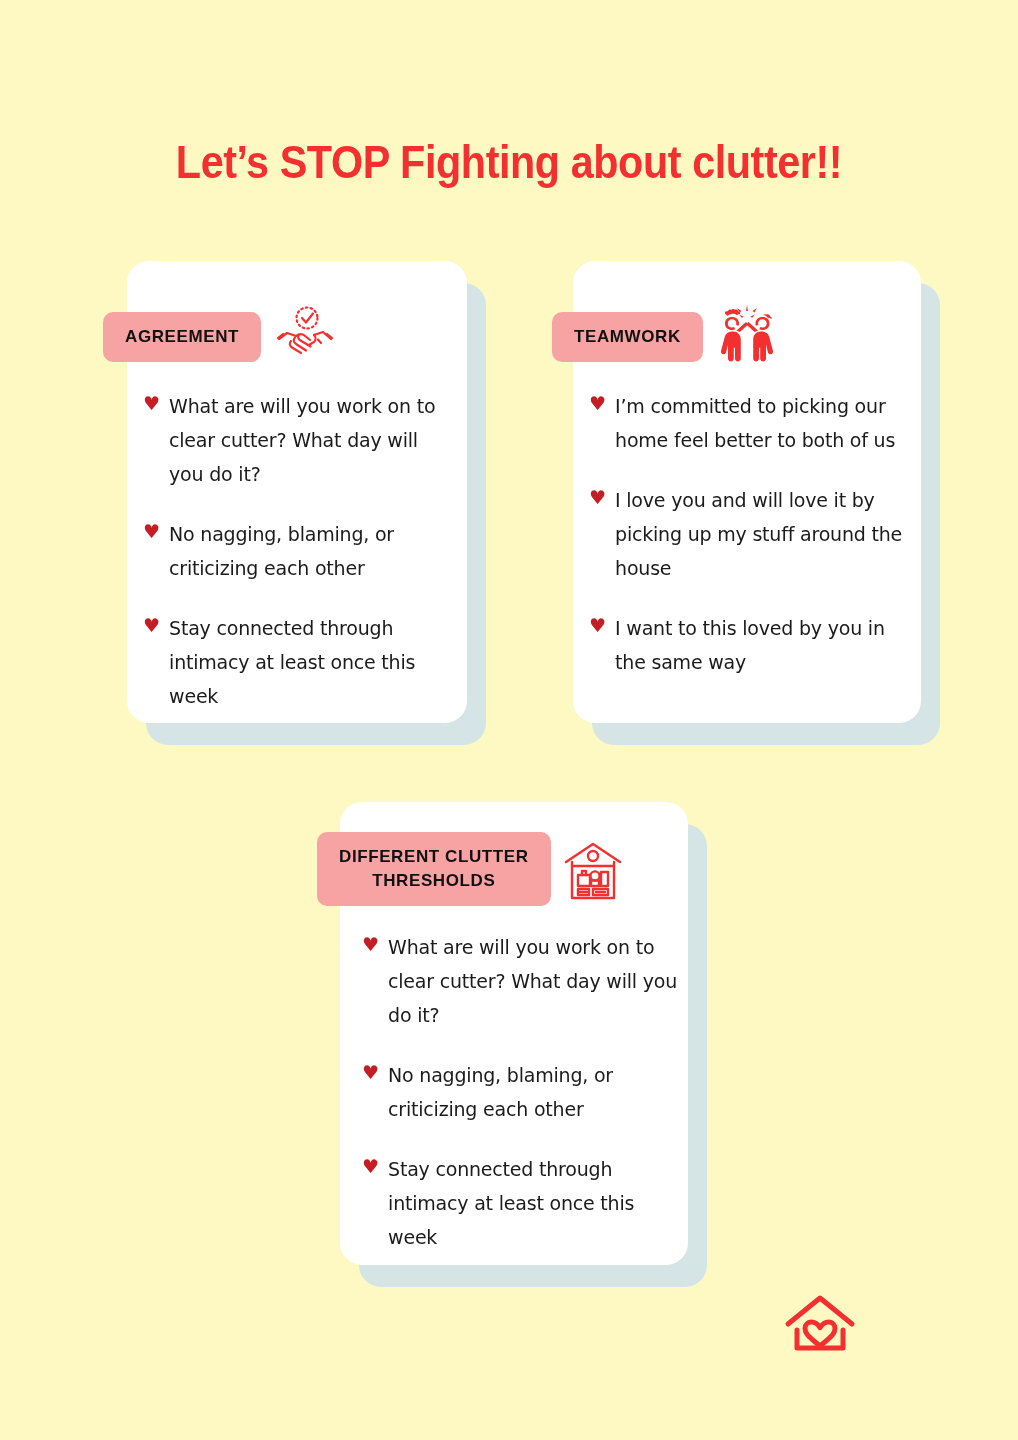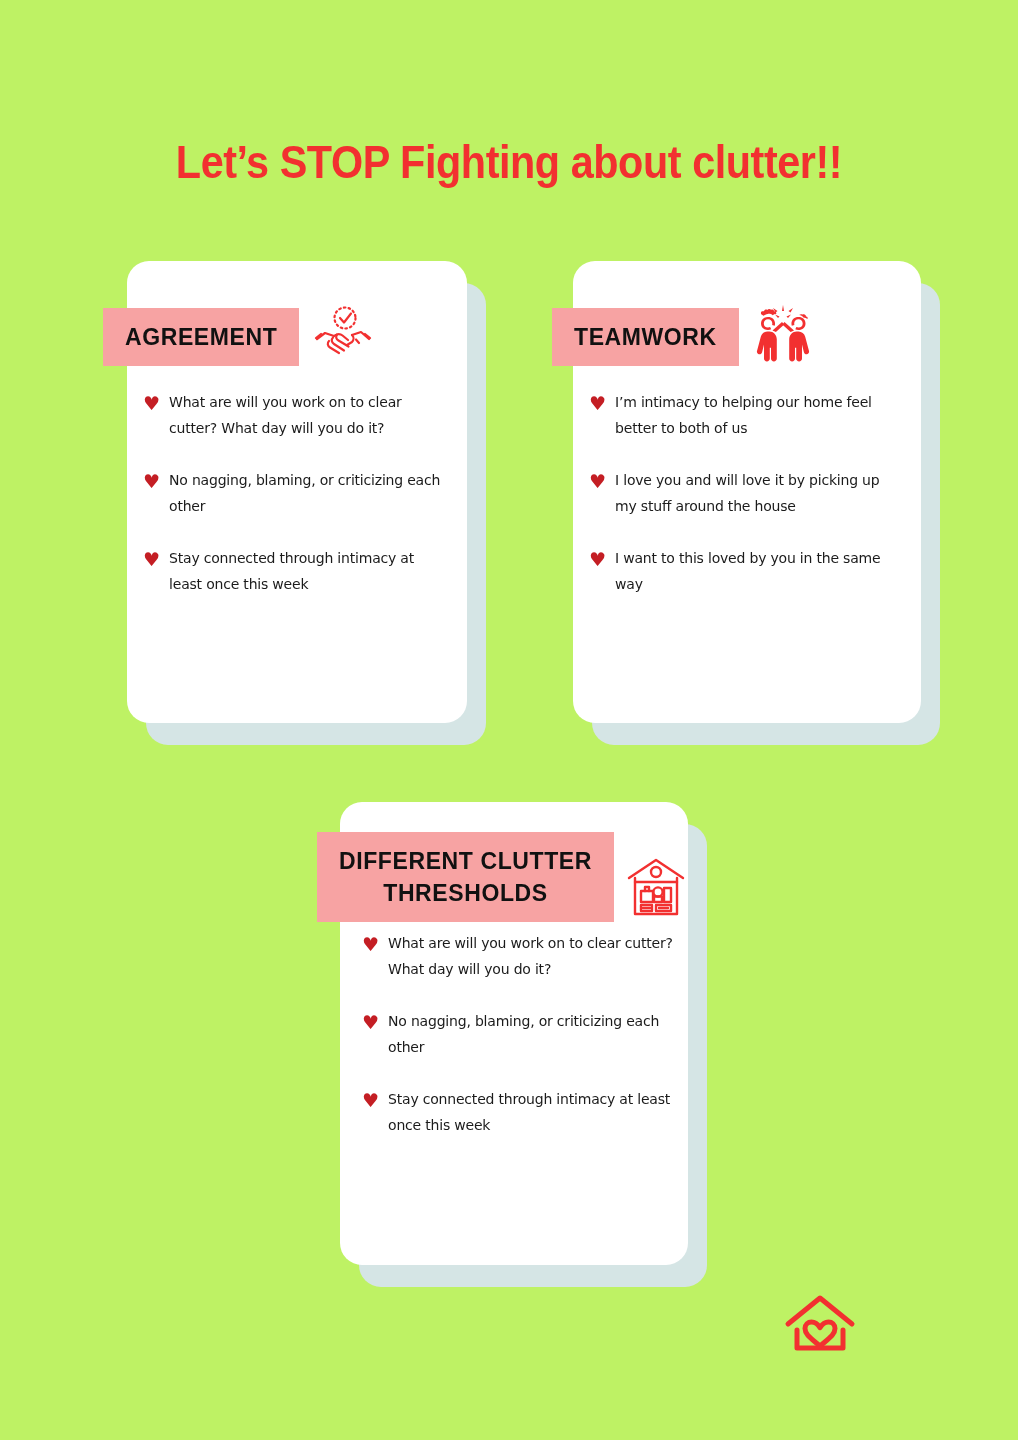--- a/index.html
+++ b/index.html
@@ -7,21 +7,21 @@
     width: 1018px;
     height: 1440px;
     background: #eaf2f4;
     font-family: "DejaVu Sans", sans-serif;
     overflow: hidden;
   }
   .page {
     position: relative;
     width: 1018px;
     height: 1440px;
-    background: #bef264;
+    background: #fef9c3;
   }
 
   
   .title {
     position: absolute;
     top: 134px;
     left: 0;
     width: 1018px;
     text-align: center;
     color: #f23030;
@@ -58,25 +58,25 @@
   .badge-row {
     position: absolute;
     left: -24px;
     top: 42px;
     display: flex;
     align-items: center;
     gap: 12px;
   }
   .badge {
     background: #f7a3a3;
-    border-radius: 0;
+    border-radius: 10px;
     color: #111111;
     font-family: "Liberation Sans", sans-serif;
     font-weight: bold;
-    font-size: 23px;
+    font-size: 17px;
     letter-spacing: 0.6px;
     padding: 13px 22px;
     text-align: center;
     line-height: 1.4;
     white-space: pre-line;
   }
   .badge-icon { flex: 0 0 auto; display: block; }
 
   .bullets {
     position: absolute;
@@ -92,22 +92,22 @@
   .bullet:last-child { margin-bottom: 0; }
   .heart {
     color: #c41e24;
     font-size: 19px;
     line-height: 28px;
     flex: 0 0 auto;
     margin-right: 9px;
   }
   .bullet-text {
     color: #1b1b1b;
-    font-size: 14px;
-    line-height: 26px;
+    font-size: 19px;
+    line-height: 34px;
     font-family: "DejaVu Sans", sans-serif;
     letter-spacing: -0.2px;
   }
 
   
   #card-agreement { left: 127px; top: 261px; width: 340px; height: 462px; }
   #card-teamwork  { left: 573px; top: 261px; width: 348px; height: 462px; }
   #card-thresholds{ left: 340px; top: 802px; width: 348px; height: 463px; }
 
   #card-thresholds .badge-row { left: -23px; top: 30px; align-items: flex-end; }
@@ -200,21 +200,21 @@
           <path d="M51.5 11.5 c1.9-.9 3.4.3 3.5 1.9 1.5-.1 2.3 1.6 1.3 2.6 -.8-.9-2.3-1.5-3.9-1.6 -.9-1.4-2.5-2.2-4.2-2.4 .9-.7 2.1-.9 3.3-.5z"></path>
           <path d="M43 27.5 l-9.5-8.5 -2.2 2.5 8.3 7.5 z"></path>
           <path d="M47.5 28.5 c3.2 0 5.8 2.1 6.7 5.3 L58 48 c.4 1.5-.5 2.9-2 3.2 -1.4.3-2.8-.6-3.1-2 l-1.9-7.6 v13.9 c0 1.6-1.3 2.9-2.9 2.9 -1.6 0-2.9-1.3-2.9-2.9 V44.8 h-1.2 v10.7 c0 1.6-1.3 2.9-2.9 2.9 -1.6 0-2.9-1.3-2.9-2.9 V36.3 c0-4.3 3.3-7.8 7.5-7.8 z"></path>
         </svg>
       </span>
     </div>
 
     <div class="bullets">
       <div class="bullet">
         <span class="heart">♥</span>
-        <span class="bullet-text">I’m intimacy to helping our home feel better to both of us</span>
+        <span class="bullet-text">I’m committed to picking our home feel better to both of us</span>
       </div>
       <div class="bullet">
         <span class="heart">♥</span>
         <span class="bullet-text">I love you and will love it by picking up my stuff around the house</span>
       </div>
       <div class="bullet">
         <span class="heart">♥</span>
         <span class="bullet-text">I want to this loved by you in the same way</span>
       </div>
     </div>

